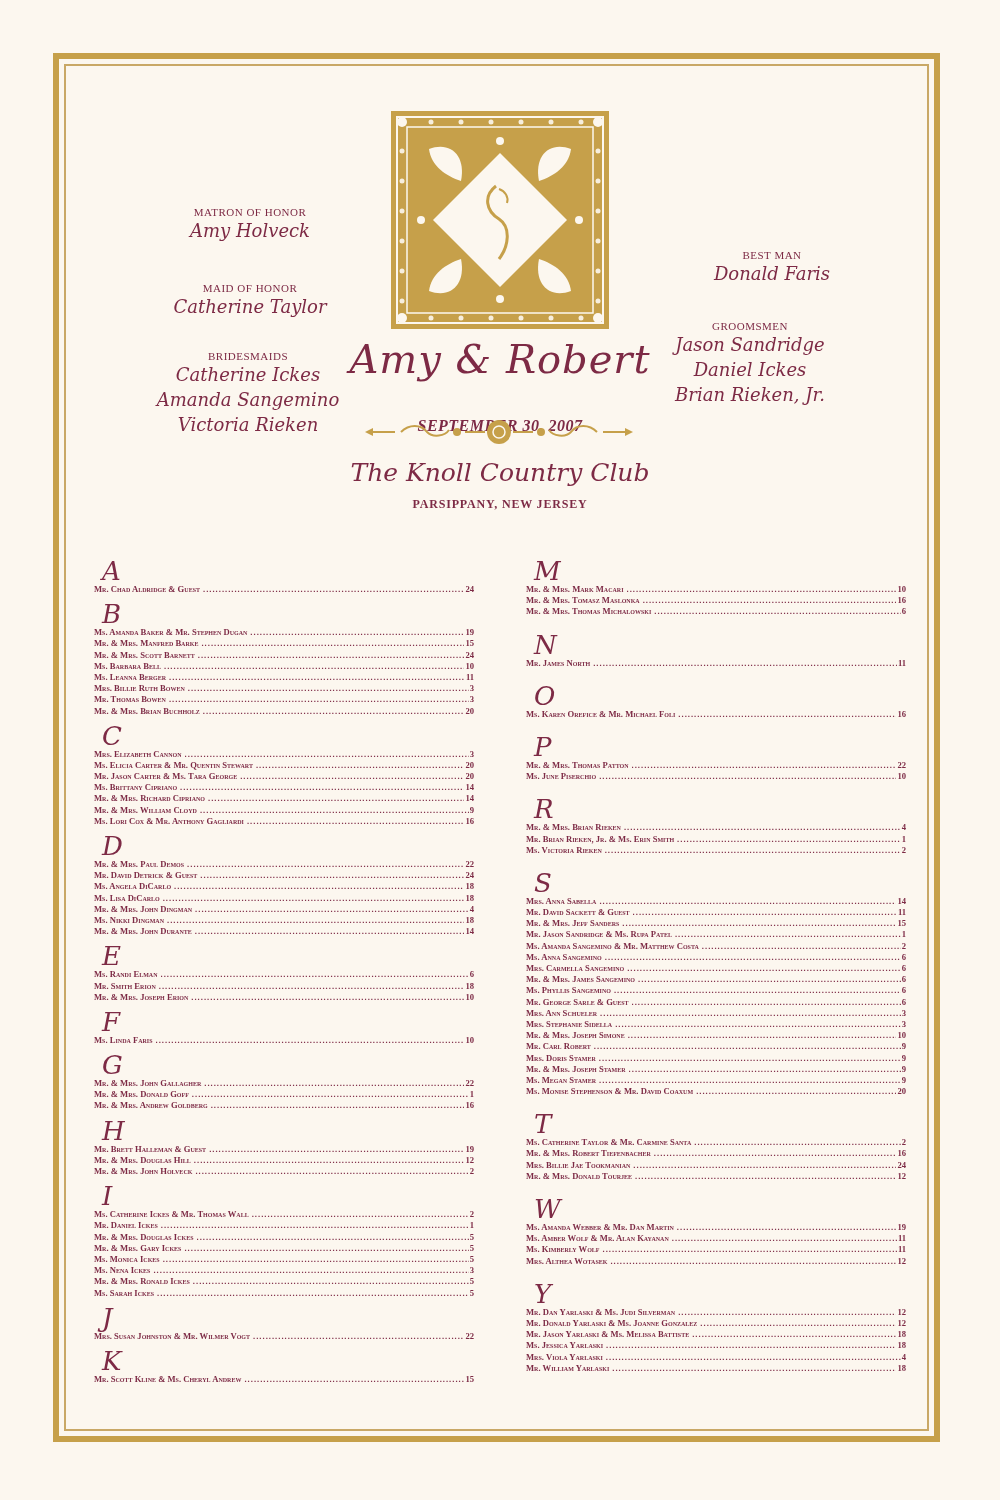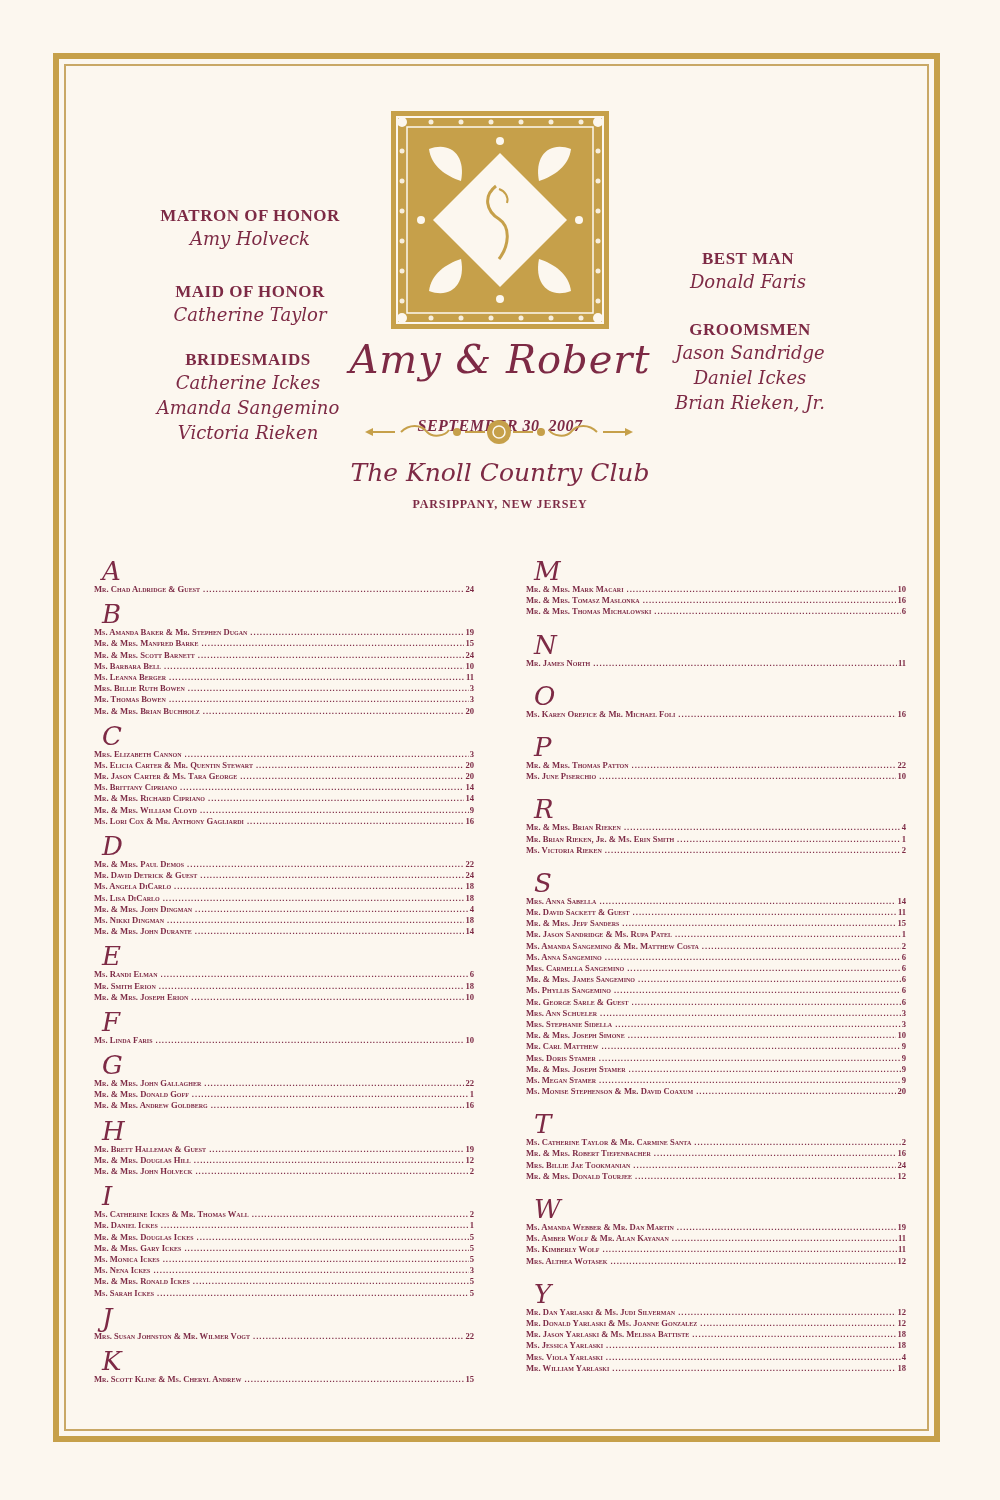--- a/index.html
+++ b/index.html
@@ -15,21 +15,21 @@
     position: absolute; left: 53px; top: 53px; width: 887px; height: 1389px;
     border: 6px solid #c6a04a; box-sizing: border-box;
   }
   .frame-inner {
     position: absolute; left: 64px; top: 64px; width: 865px; height: 1367px;
     border: 2px solid #c9a866; box-sizing: border-box;
   }
   .role-block { position: absolute; text-align: center; }
   .role-label {
     font-family: "Liberation Serif", serif;
-    font-size: 17px; letter-spacing: 0.5px; font-weight: bold;
+    font-size: 11px; letter-spacing: 0.5px; font-weight: normal;
     text-transform: uppercase; color: #7d2a45;
   }
   .script {
     font-family: "DejaVu Serif", serif; font-style: italic;
     color: #7d2a45; font-size: 18px; line-height: 25px;
   }
   .crest {
     position: absolute; left: 391px; top: 111px; width: 218px; height: 218px;
   }
   .couple {
@@ -89,21 +89,21 @@
   <div class="role-label">MAID OF HONOR</div>
   <div class="script">Catherine Taylor</div>
 </div>
 <div class="role-block" style="left:148px; top:350px; width:200px;">
   <div class="role-label">BRIDESMAIDS</div>
   <div class="script">Catherine Ickes</div>
   <div class="script">Amanda Sangemino</div>
   <div class="script">Victoria Rieken</div>
 </div>
 
-<div class="role-block" style="left:648px; top:249px; width:200px;">
+<div class="role-block" style="left:672px; top:249px; width:200px;">
   <div class="role-label">BEST MAN</div>
   <div class="script">Donald Faris</div>
 </div>
 <div class="role-block" style="left:650px; top:320px; width:200px;">
   <div class="role-label">GROOMSMEN</div>
   <div class="script">Jason Sandridge</div>
   <div class="script">Daniel Ickes</div>
   <div class="script">Brian Rieken, Jr.</div>
 </div>
 
@@ -572,21 +572,21 @@
         <span class="name">Mrs. Stephanie Sidella</span>
         <span class="dots"></span>
         <span class="table">3</span>
       </div>
       <div class="entry">
         <span class="name">Mr. &amp; Mrs. Joseph Simone</span>
         <span class="dots"></span>
         <span class="table">10</span>
       </div>
       <div class="entry">
-        <span class="name">Mr. Carl Matthew</span>
+        <span class="name">Mr. Carl Robert</span>
         <span class="dots"></span>
         <span class="table">9</span>
       </div>
       <div class="entry">
         <span class="name">Mrs. Doris Stamer</span>
         <span class="dots"></span>
         <span class="table">9</span>
       </div>
       <div class="entry">
         <span class="name">Mr. &amp; Mrs. Joseph Stamer</span>

